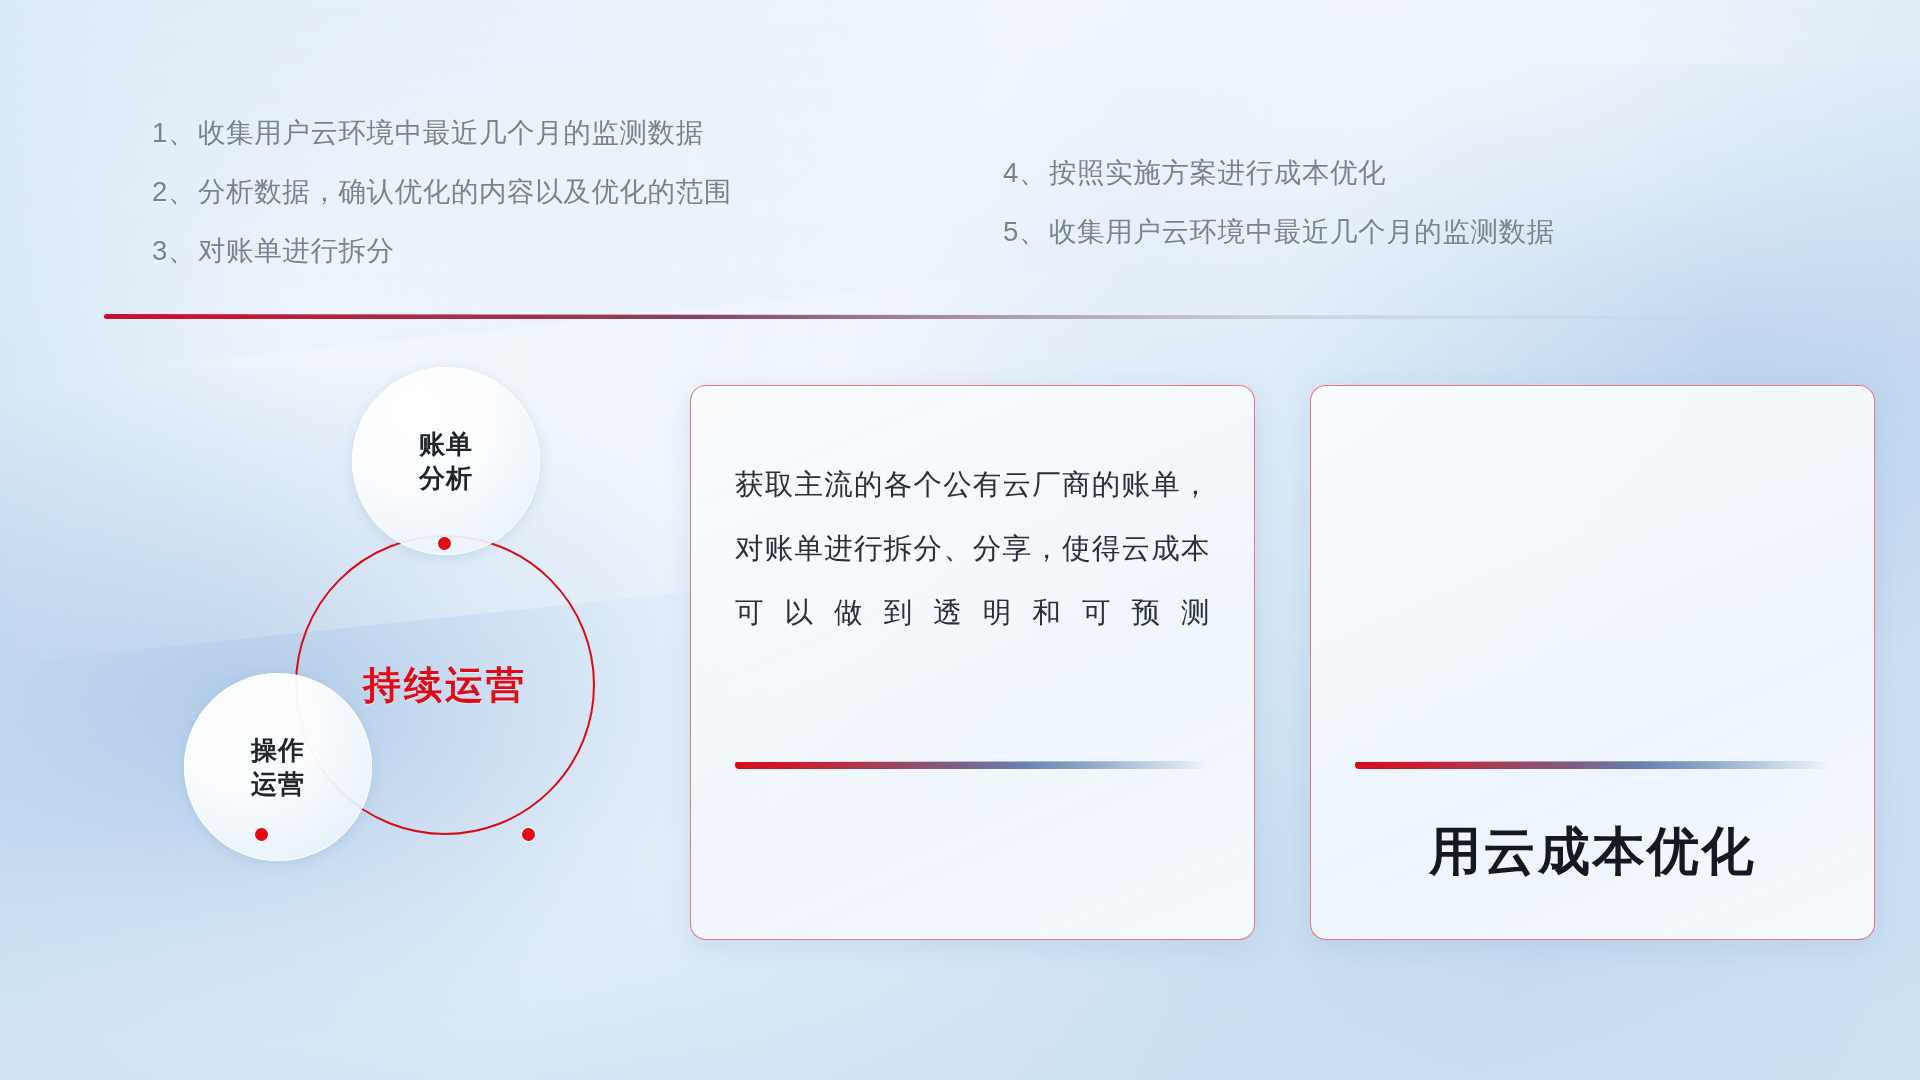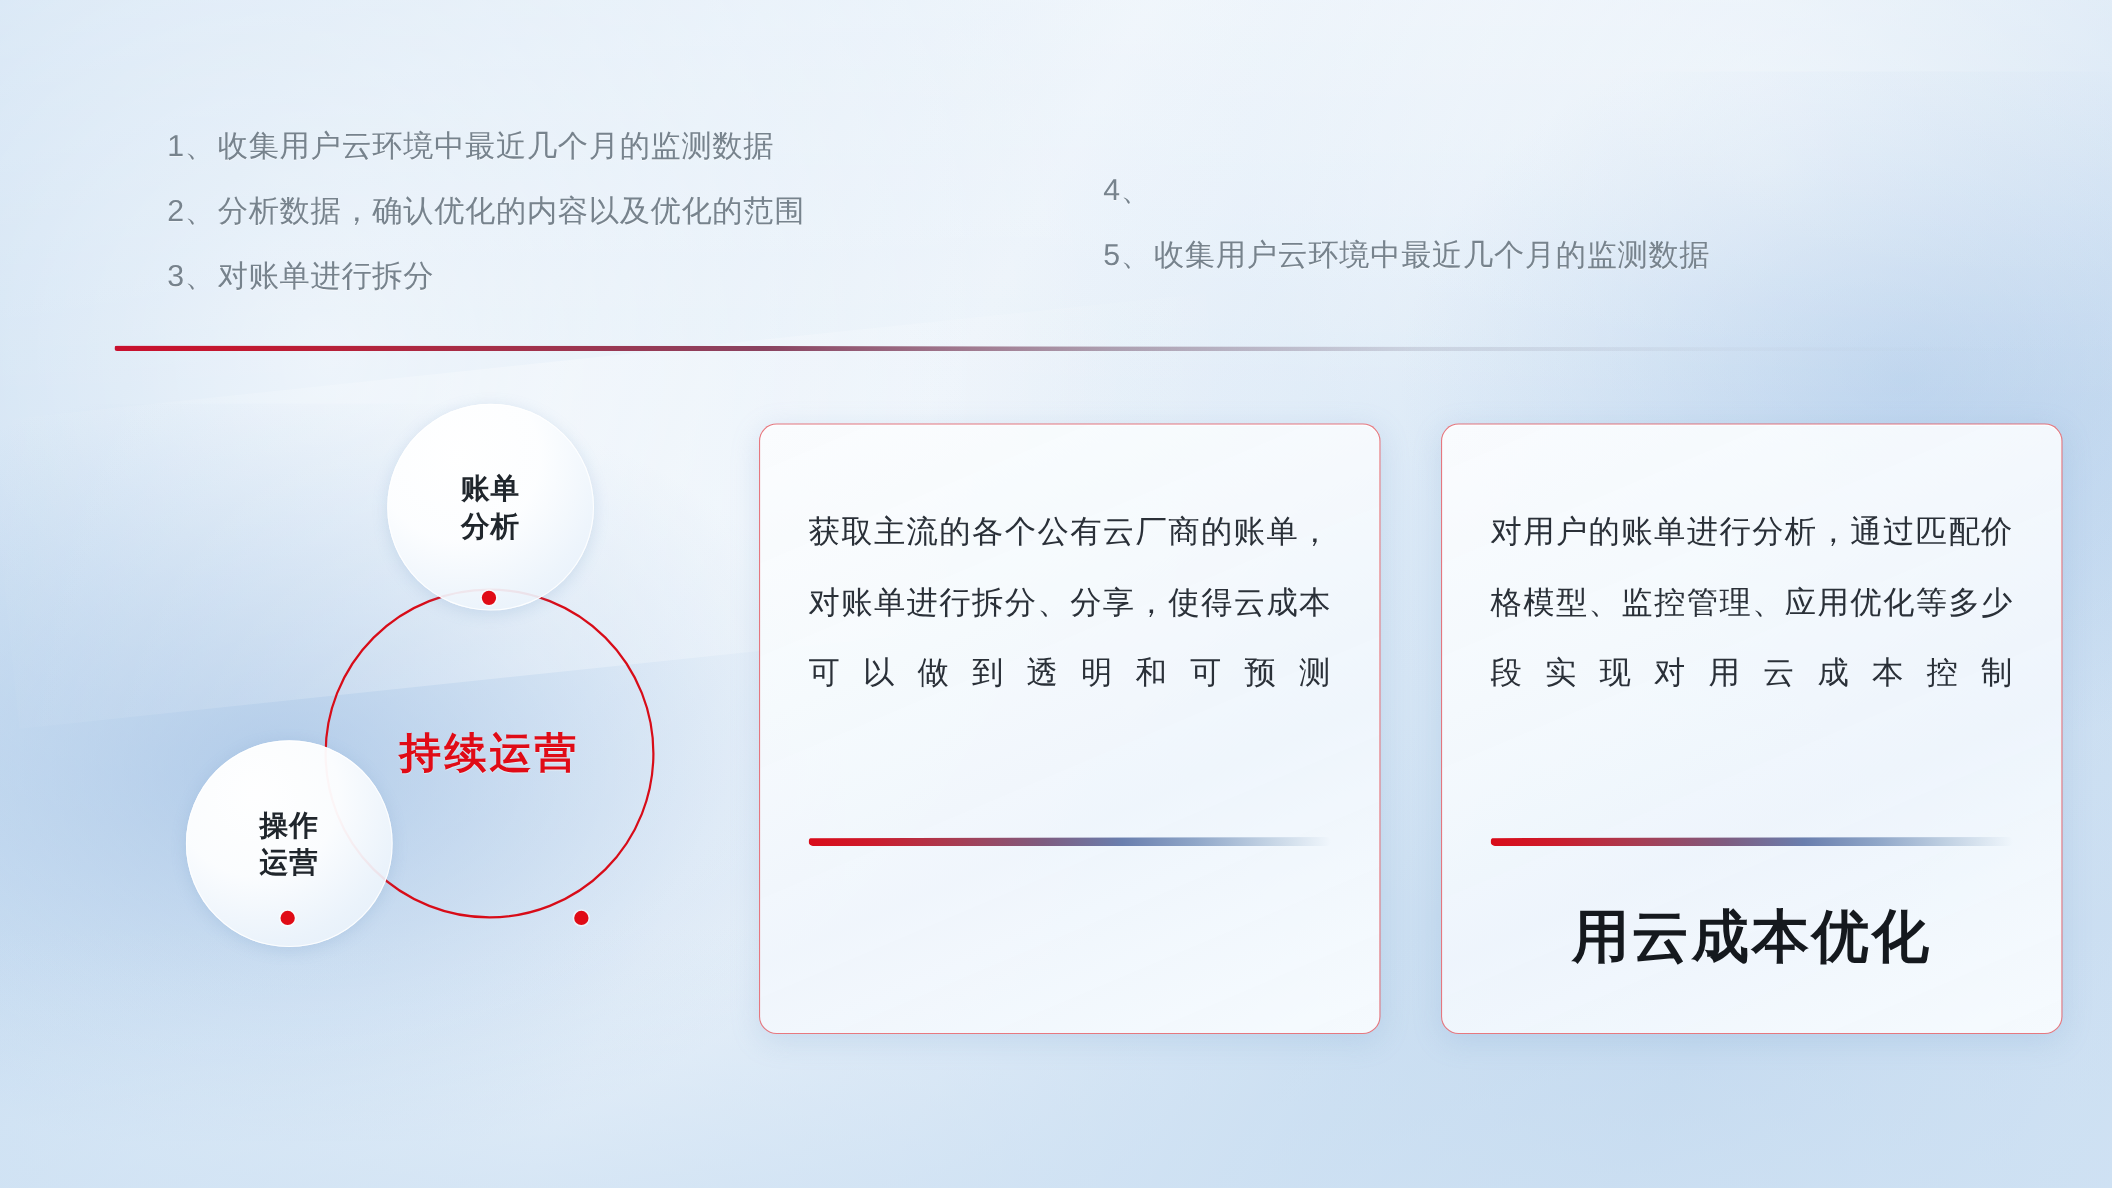--- a/index.html
+++ b/index.html
@@ -91,21 +91,21 @@
   .bubble{
     position:absolute;border-radius:50%;
     background:
       radial-gradient(circle at 34% 26%, rgba(255,255,255,.99) 0%, rgba(253,254,255,.96) 40%, rgba(238,245,252,.92) 72%, rgba(228,238,249,.90) 100%);
     box-shadow:0 3px 14px rgba(110,150,195,.22), inset 0 0 0 1px rgba(255,255,255,.85);
     display:flex;flex-direction:column;align-items:center;justify-content:center;
     color:#20262c;font-weight:bold;font-size:26px;line-height:1.32;
     letter-spacing:1px;
   }
   .b-top{left:252px;top:12px;width:188px;height:188px;text-align:center;}
-  .b-bl{left:69px;top:318px;width:188px;height:188px;text-align:center;}
+  .b-bl{left:84px;top:318px;width:188px;height:188px;text-align:center;}
   .b-br{left:342px;top:318px;width:188px;height:188px;}
 
   .dot{position:absolute;width:13px;height:13px;border-radius:50%;background:#e00b16;
        box-shadow:0 0 0 1.5px rgba(255,255,255,.55);}
   .dot-top{left:338px;top:182px;}
   .dot-bl{left:155px;top:473px;}
   .dot-br{left:422px;top:473px;}
 
   .center-label{
     position:absolute;left:195px;top:180px;width:300px;height:300px;
@@ -175,20 +175,21 @@
     </div>
     <div class="li">
       <span class="num">3、</span>
       <span>对账单进行拆分</span>
     </div>
   </div>
 
   <div class="col col-right">
     <div class="li">
       <span class="num">4、</span>
+      <span>按照实施方案进行成本优化</span>
     </div>
     <div class="li">
       <span class="num">5、</span>
       <span>收集用户云环境中最近几个月的监测数据</span>
     </div>
   </div>
 
 </div>
 
 <div class="top-rule"></div>
@@ -220,18 +221,17 @@
 </div>
 
 <div class="cards">
 
   <div class="card">
     <div class="card-body">获取主流的各个公有云厂商的账单，对账单进行拆分、分享，使得云成本可以做到透明和可预测</div>
     <div class="card-rule"></div>
   </div>
 
   <div class="card">
-    <div class="card-body">对用户的账单进行分析，通过匹配价格模型、监控管理、应用优化等多少段实现对用云成本控制</div>
     <div class="card-rule"></div>
     <div class="card-title">用云成本优化</div>
   </div>
 
 </div>
 
 </body></html>

